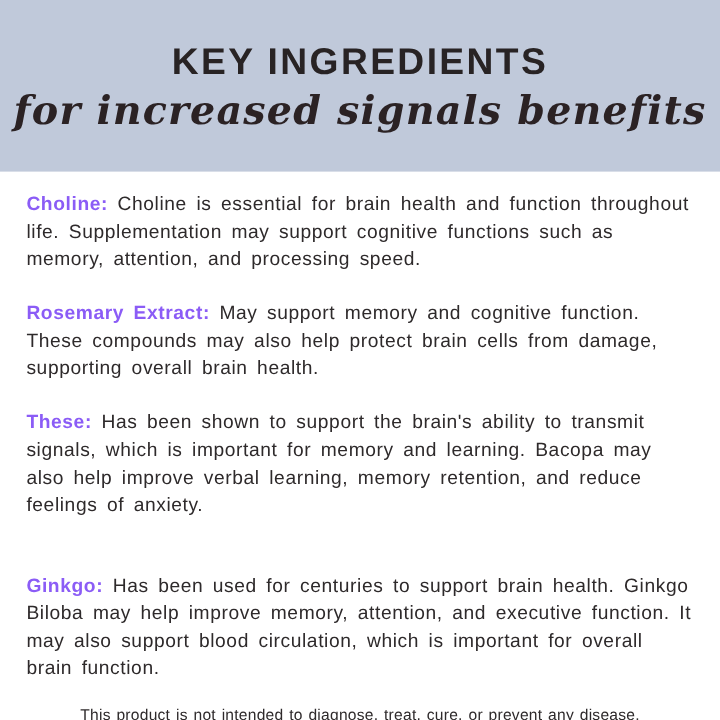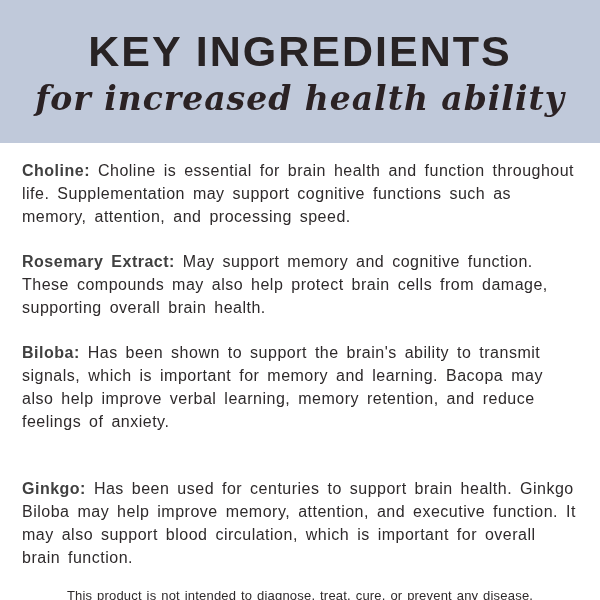--- a/index.html
+++ b/index.html
@@ -17,21 +17,21 @@
     width: 600px;
     height: 143px;
     background: #c0c9da;
     display: flex;
     flex-direction: column;
     align-items: center;
     justify-content: center;
     padding-top: 4px;
   }
   .header-title {
-    font-size: 43px;
+    font-size: 31px;
     font-weight: bold;
     letter-spacing: 2px;
     color: #282324;
     line-height: 1.05;
     white-space: nowrap;
   }
   .header-subtitle {
     font-family: "DejaVu Serif", cursive, serif;
     font-style: italic;
     font-weight: bold;
@@ -48,49 +48,49 @@
     font-size: 16px;
     line-height: 23px;
     letter-spacing: 0.5px;
     word-spacing: 3px;
     color: #2e2a2b;
     margin-bottom: 22px;
   }
   .para:last-child { margin-bottom: 0; margin-top: 44px; }
   .term {
     font-weight: bold;
-    color: #404040;
+    color: #8b5cf6;
   }
   .footer {
     margin-top: 15px;
     text-align: center;
     font-size: 13px;
     line-height: 23px;
     letter-spacing: 0.2px;
     word-spacing: 1px;
     color: #2e2a2b;
   }
 </style>
 </head>
 <body>
 
 <div class="canvas">
 
   <div class="header">
     <div class="header-title">KEY INGREDIENTS</div>
-    <div class="header-subtitle">for increased health ability</div>
+    <div class="header-subtitle">for increased signals benefits</div>
   </div>
 
   <div class="main">
 
     <p class="para"><span class="term"><span>Choline</span><span>:</span></span> <span>Choline is essential for brain health and function throughout life. Supplementation may support cognitive functions such as memory, attention, and processing speed.</span></p>
 
     <p class="para"><span class="term"><span>Rosemary Extract</span><span>:</span></span> <span>May support memory and cognitive function. These compounds may also help protect brain cells from damage, supporting overall brain health.</span></p>
 
-    <p class="para"><span class="term"><span>Biloba</span><span>:</span></span> <span>Has been shown to support the brain's ability to transmit signals, which is important for memory and learning. Bacopa may also help improve verbal learning, memory retention, and reduce feelings of anxiety.</span></p>
+    <p class="para"><span class="term"><span>These</span><span>:</span></span> <span>Has been shown to support the brain's ability to transmit signals, which is important for memory and learning. Bacopa may also help improve verbal learning, memory retention, and reduce feelings of anxiety.</span></p>
 
     <p class="para"><span class="term"><span>Ginkgo</span><span>:</span></span> <span>Has been used for centuries to support brain health. Ginkgo Biloba may help improve memory, attention, and executive function. It may also support blood circulation, which is important for overall brain function.</span></p>
 
   </div>
 
   <div class="footer">
     <div>This product is not intended to diagnose, treat, cure, or prevent any disease.</div>
   </div>
 
 </div>

